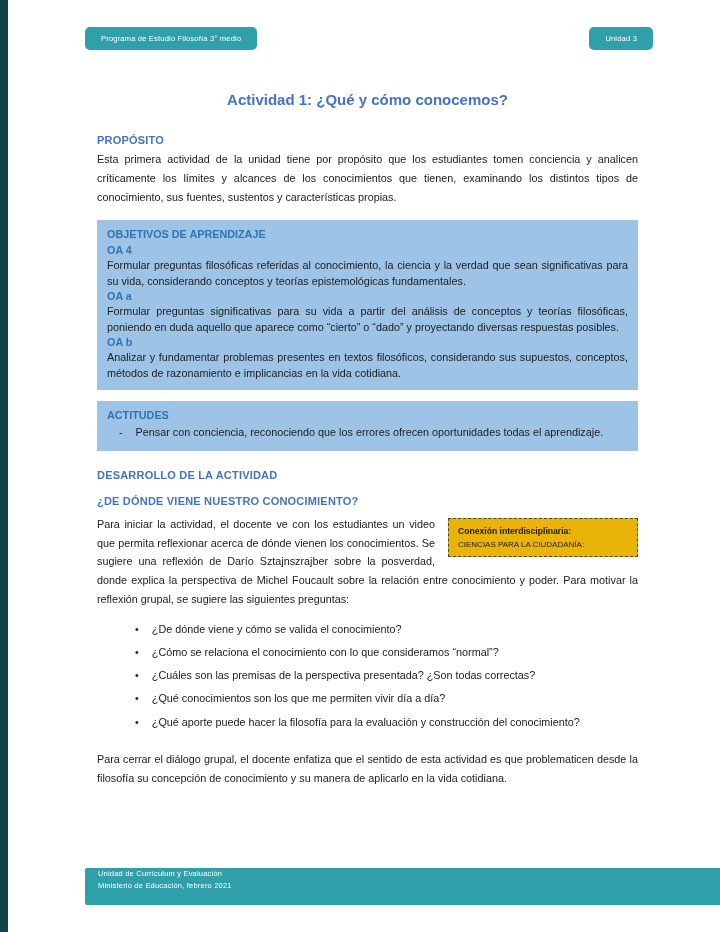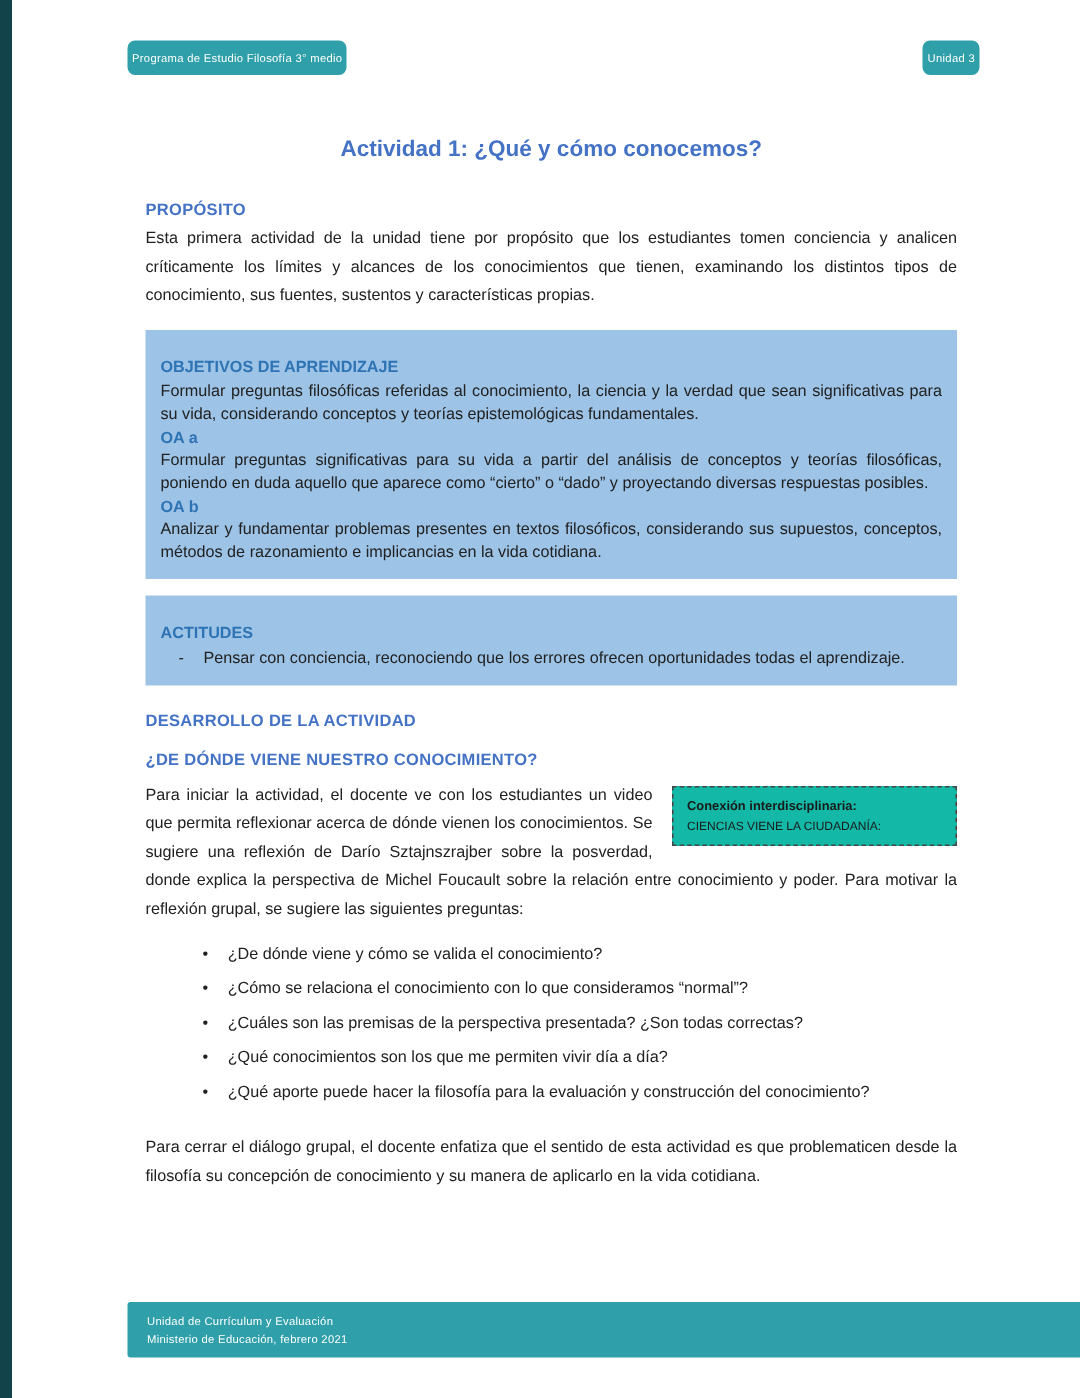--- a/index.html
+++ b/index.html
@@ -3,51 +3,51 @@
 <meta charset="utf-8">
 <style>
   html,body{margin:0;padding:0;background:#ffffff;}
   .page{
     position:relative;width:720px;height:932px;background:#ffffff;overflow:hidden;
     font-family:"Liberation Sans",sans-serif;color:#212121;
   }
   .spine{position:absolute;left:0;top:0;width:8px;height:100%;background:#12424a;}
   
   .header{position:absolute;top:27px;left:85px;right:67px;display:flex;justify-content:space-between;align-items:flex-start;}
-  .tab{background:#2f9fa9;color:#ffffff;font-size:7.5px;padding:7px 3px;border-radius:5px;letter-spacing:.2px;white-space:nowrap;}
+  .tab{background:#2f9fa9;color:#ffffff;font-size:7.5px;padding:7px 16px;border-radius:5px;letter-spacing:.2px;white-space:nowrap;}
   
   .content{position:absolute;top:83px;left:97px;width:541px;}
   .doc-title{font-size:15px;font-weight:bold;color:#4472c4;text-align:center;margin:8px 0 26px;}
   .sec-head{font-size:11px;font-weight:bold;color:#4472c4;margin:0 0 4px;letter-spacing:.2px;}
   .body-p{font-size:10.8px;line-height:1.75;margin:0 0 13px;text-align:justify;}
   
-  .bluebox{background:#9dc3e6;padding:18px 10px 9px;margin:2px 0 11px;font-size:10.8px;line-height:1.42;}
+  .bluebox{background:#9dc3e6;padding:7px 10px 9px;margin:2px 0 11px;font-size:10.8px;line-height:1.42;}
   .box-head{color:#2e74b5;font-weight:bold;margin-bottom:1px;font-size:10.8px;}
   .oa-code{color:#2e74b5;font-weight:bold;}
   .oa-text{text-align:justify;}
   .dash-row{display:flex;gap:13px;padding:1px 4px 1px 12px;}
   .dash-row .marker{flex:0 0 auto;}
   .duracion{font-size:10.8px;margin:5px 0 18px;}
   .gap-head{margin-top:18px;margin-bottom:14px;}
   .gap-head2{margin-top:2px;margin-bottom:8px;}
   
   .intro-wrap{overflow:visible;}
   .sidebox{
-    float:right;width:170px;border:1.4px dashed #444;background:#14b8a6;
+    float:right;width:170px;border:1.4px dashed #444;background:#eab308;
     padding:6px 9px;margin:3px 0 6px 13px;font-size:8px;line-height:1.4;color:#1a1a1a;
   }
   .sidebox-title{font-weight:bold;font-size:8.6px;}
   .sidebox-line1{margin-top:2px;}
   
   .questions{list-style:none;margin:3px 0 20px;padding:0 0 0 38px;}
   .questions li{display:flex;gap:13px;font-size:10.8px;line-height:1.4;margin-bottom:8px;}
   .questions .bullet{flex:0 0 auto;}
   .closing{margin-top:16px;}
   
-  .footer{position:absolute;left:85px;right:0;bottom:27px;height:37px;background:#2f9fa9;display:flex;align-items:center;border-radius:2px 0 0 2px;}
+  .footer{position:absolute;left:85px;right:0;bottom:27px;height:37px;background:#2f9fa9;display:flex;align-items:flex-start;border-radius:2px 0 0 2px;}
   .footer-lines{font-size:7.5px;color:#ffffff;line-height:1.55;padding-left:13px;letter-spacing:.2px;}
   .page-num{position:absolute;right:48px;top:50%;transform:translateY(-50%);color:#ffffff;font-size:11.5px;font-weight:bold;margin-top:32px;}
 </style>
 </head>
 <body>
 
 <div class="page">
   <div class="spine"></div>
 
   <div class="header">
@@ -56,20 +56,21 @@
   </div>
 
   <div class="content">
     <div class="doc-title">Actividad 1: ¿Qué y cómo conocemos?</div>
 
     <div class="sec-head">PROPÓSITO</div>
     <p class="body-p">Esta primera actividad de la unidad tiene por propósito que los estudiantes tomen conciencia y analicen críticamente los límites y alcances de los conocimientos que tienen, examinando los distintos tipos de conocimiento, sus fuentes, sustentos y características propias.</p>
 
     <div class="bluebox">
       <div class="box-head">OBJETIVOS DE APRENDIZAJE</div>
+      <div class="oa-code">OA 4</div>
       <div class="oa-text">Formular preguntas filosóficas referidas al conocimiento, la ciencia y la verdad que sean significativas para su vida, considerando conceptos y teorías epistemológicas fundamentales.</div>
       <div class="oa-code">OA a</div>
       <div class="oa-text">Formular preguntas significativas para su vida a partir del análisis de conceptos y teorías filosóficas, poniendo en duda aquello que aparece como “cierto” o “dado” y proyectando diversas respuestas posibles.</div>
       <div class="oa-code">OA b</div>
       <div class="oa-text">Analizar y fundamentar problemas presentes en textos filosóficos, considerando sus supuestos, conceptos, métodos de razonamiento e implicancias en la vida cotidiana.</div>
     </div>
 
     <div class="bluebox">
       <div class="box-head">ACTITUDES</div>
       <div class="dash-row">
@@ -79,21 +80,21 @@
     </div>
 
 
     <div class="sec-head gap-head">DESARROLLO DE LA ACTIVIDAD</div>
 
     <div class="sec-head gap-head2">¿DE DÓNDE VIENE NUESTRO CONOCIMIENTO?</div>
 
     <div class="intro-wrap">
       <aside class="sidebox">
         <div class="sidebox-title">Conexión interdisciplinaria:</div>
-        <div class="sidebox-line1">CIENCIAS VIENE LA CIUDADANÍA:</div>
+        <div class="sidebox-line1">CIENCIAS PARA LA CIUDADANÍA:</div>
       </aside>
       <p class="body-p">Para iniciar la actividad, el docente ve con los estudiantes un video que permita reflexionar acerca de dónde vienen los conocimientos. Se sugiere una reflexión de Darío Sztajnszrajber sobre la posverdad, donde explica la perspectiva de Michel Foucault sobre la relación entre conocimiento y poder. Para motivar la reflexión grupal, se sugiere las siguientes preguntas:</p>
     </div>
 
     <ul class="questions">
       <li>
         <span class="bullet">•</span>
         <span>¿De dónde viene y cómo se valida el conocimiento?</span>
       </li>
       <li>

